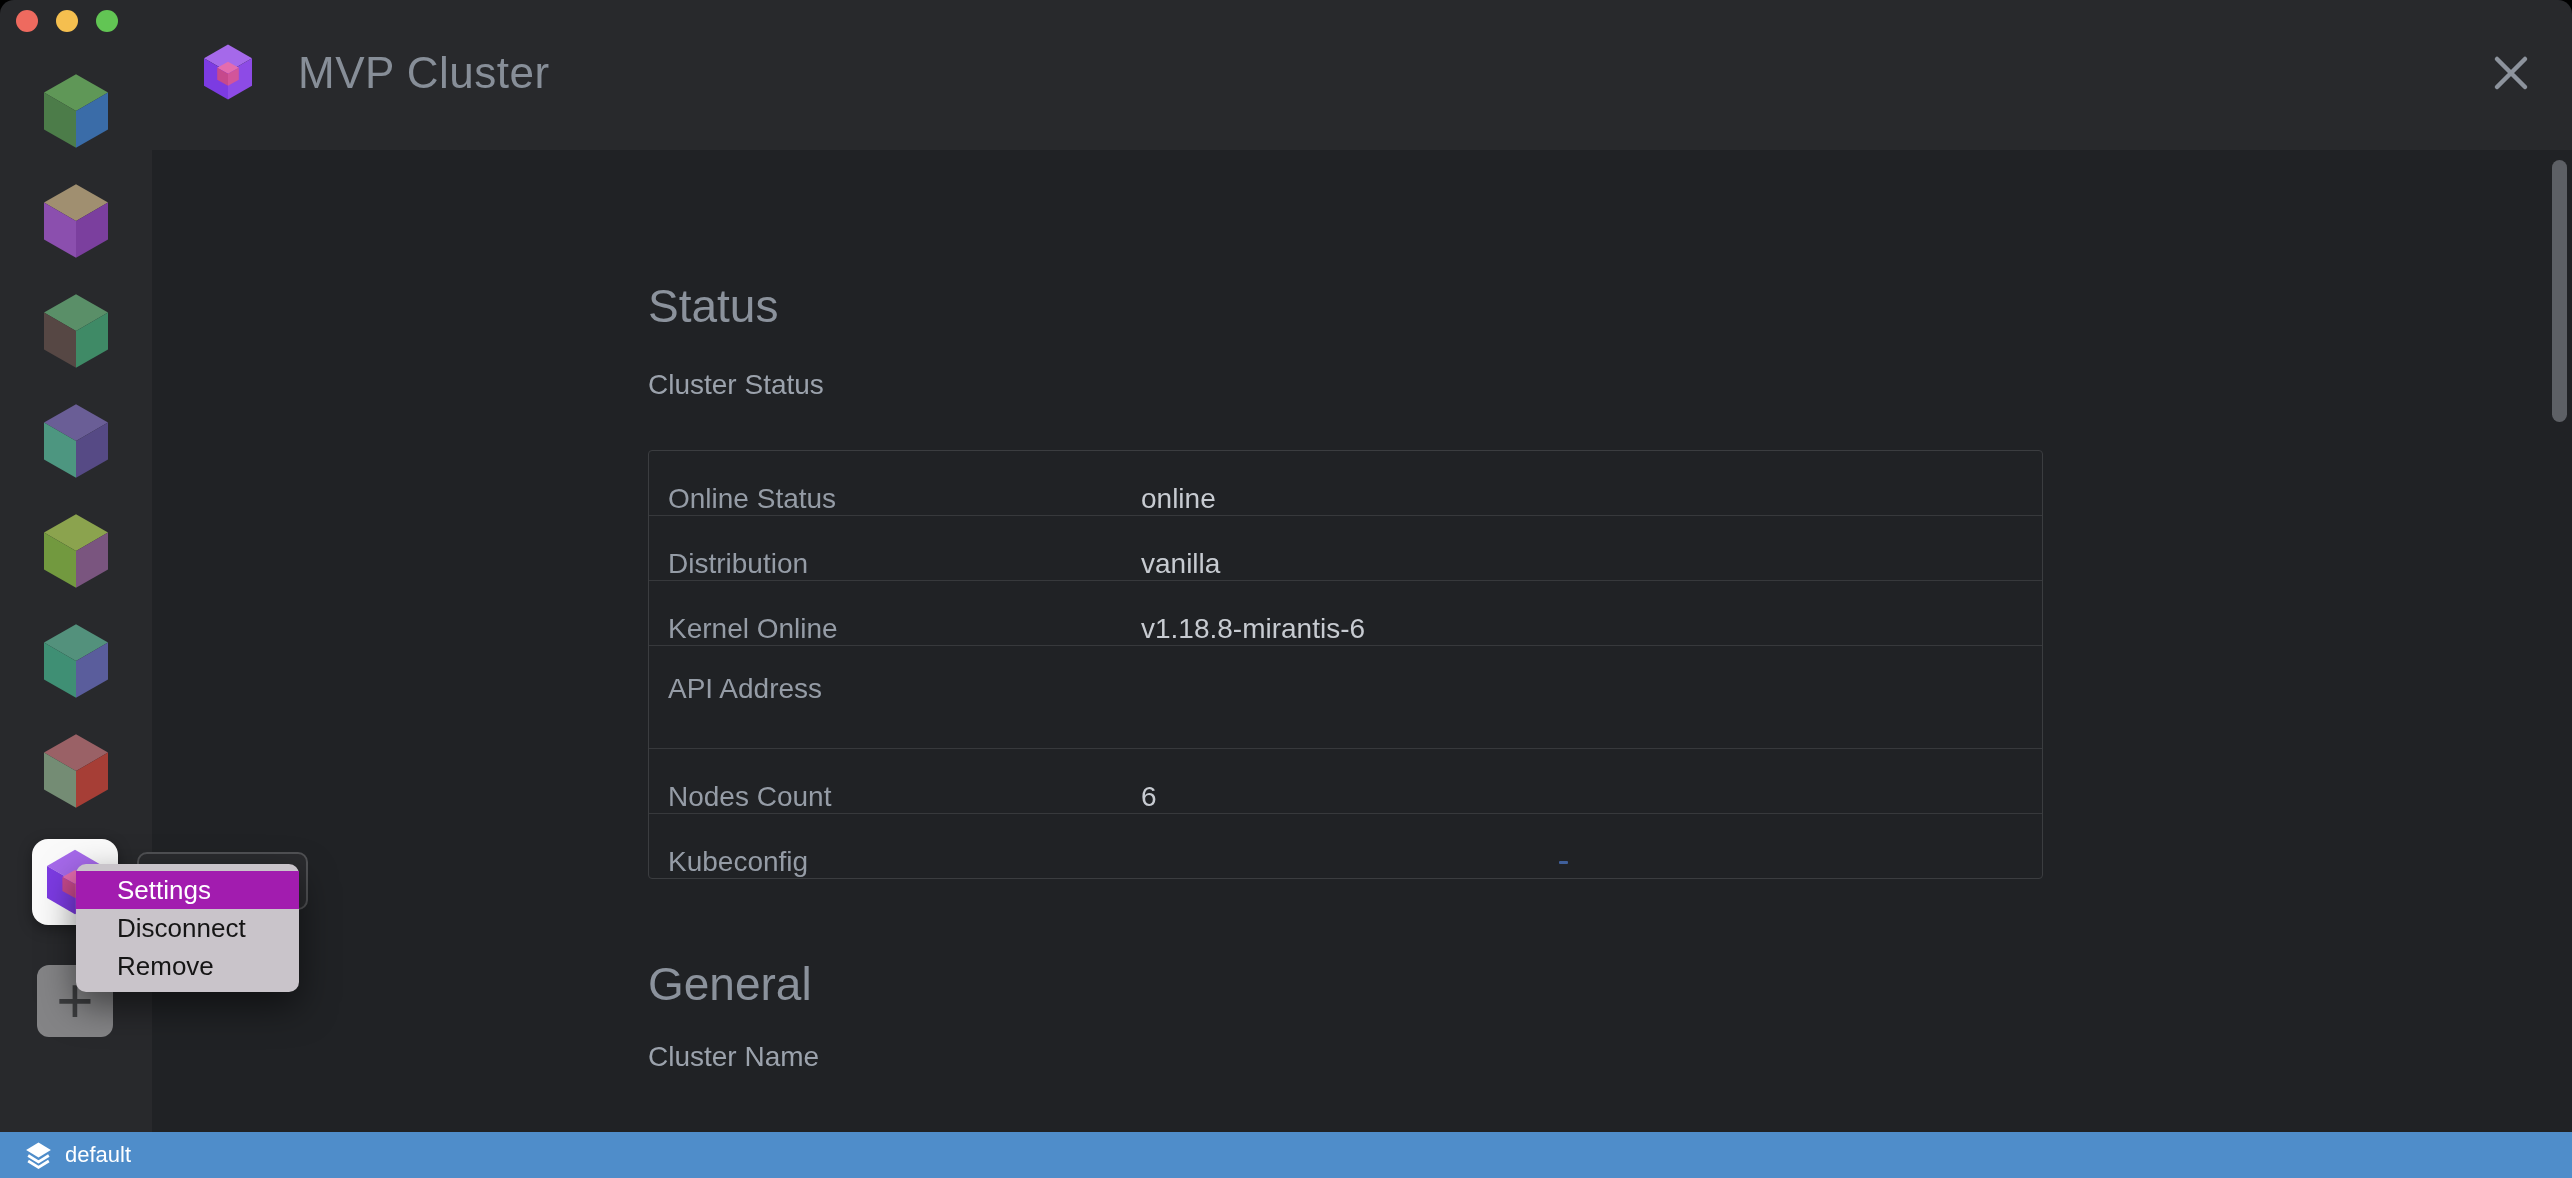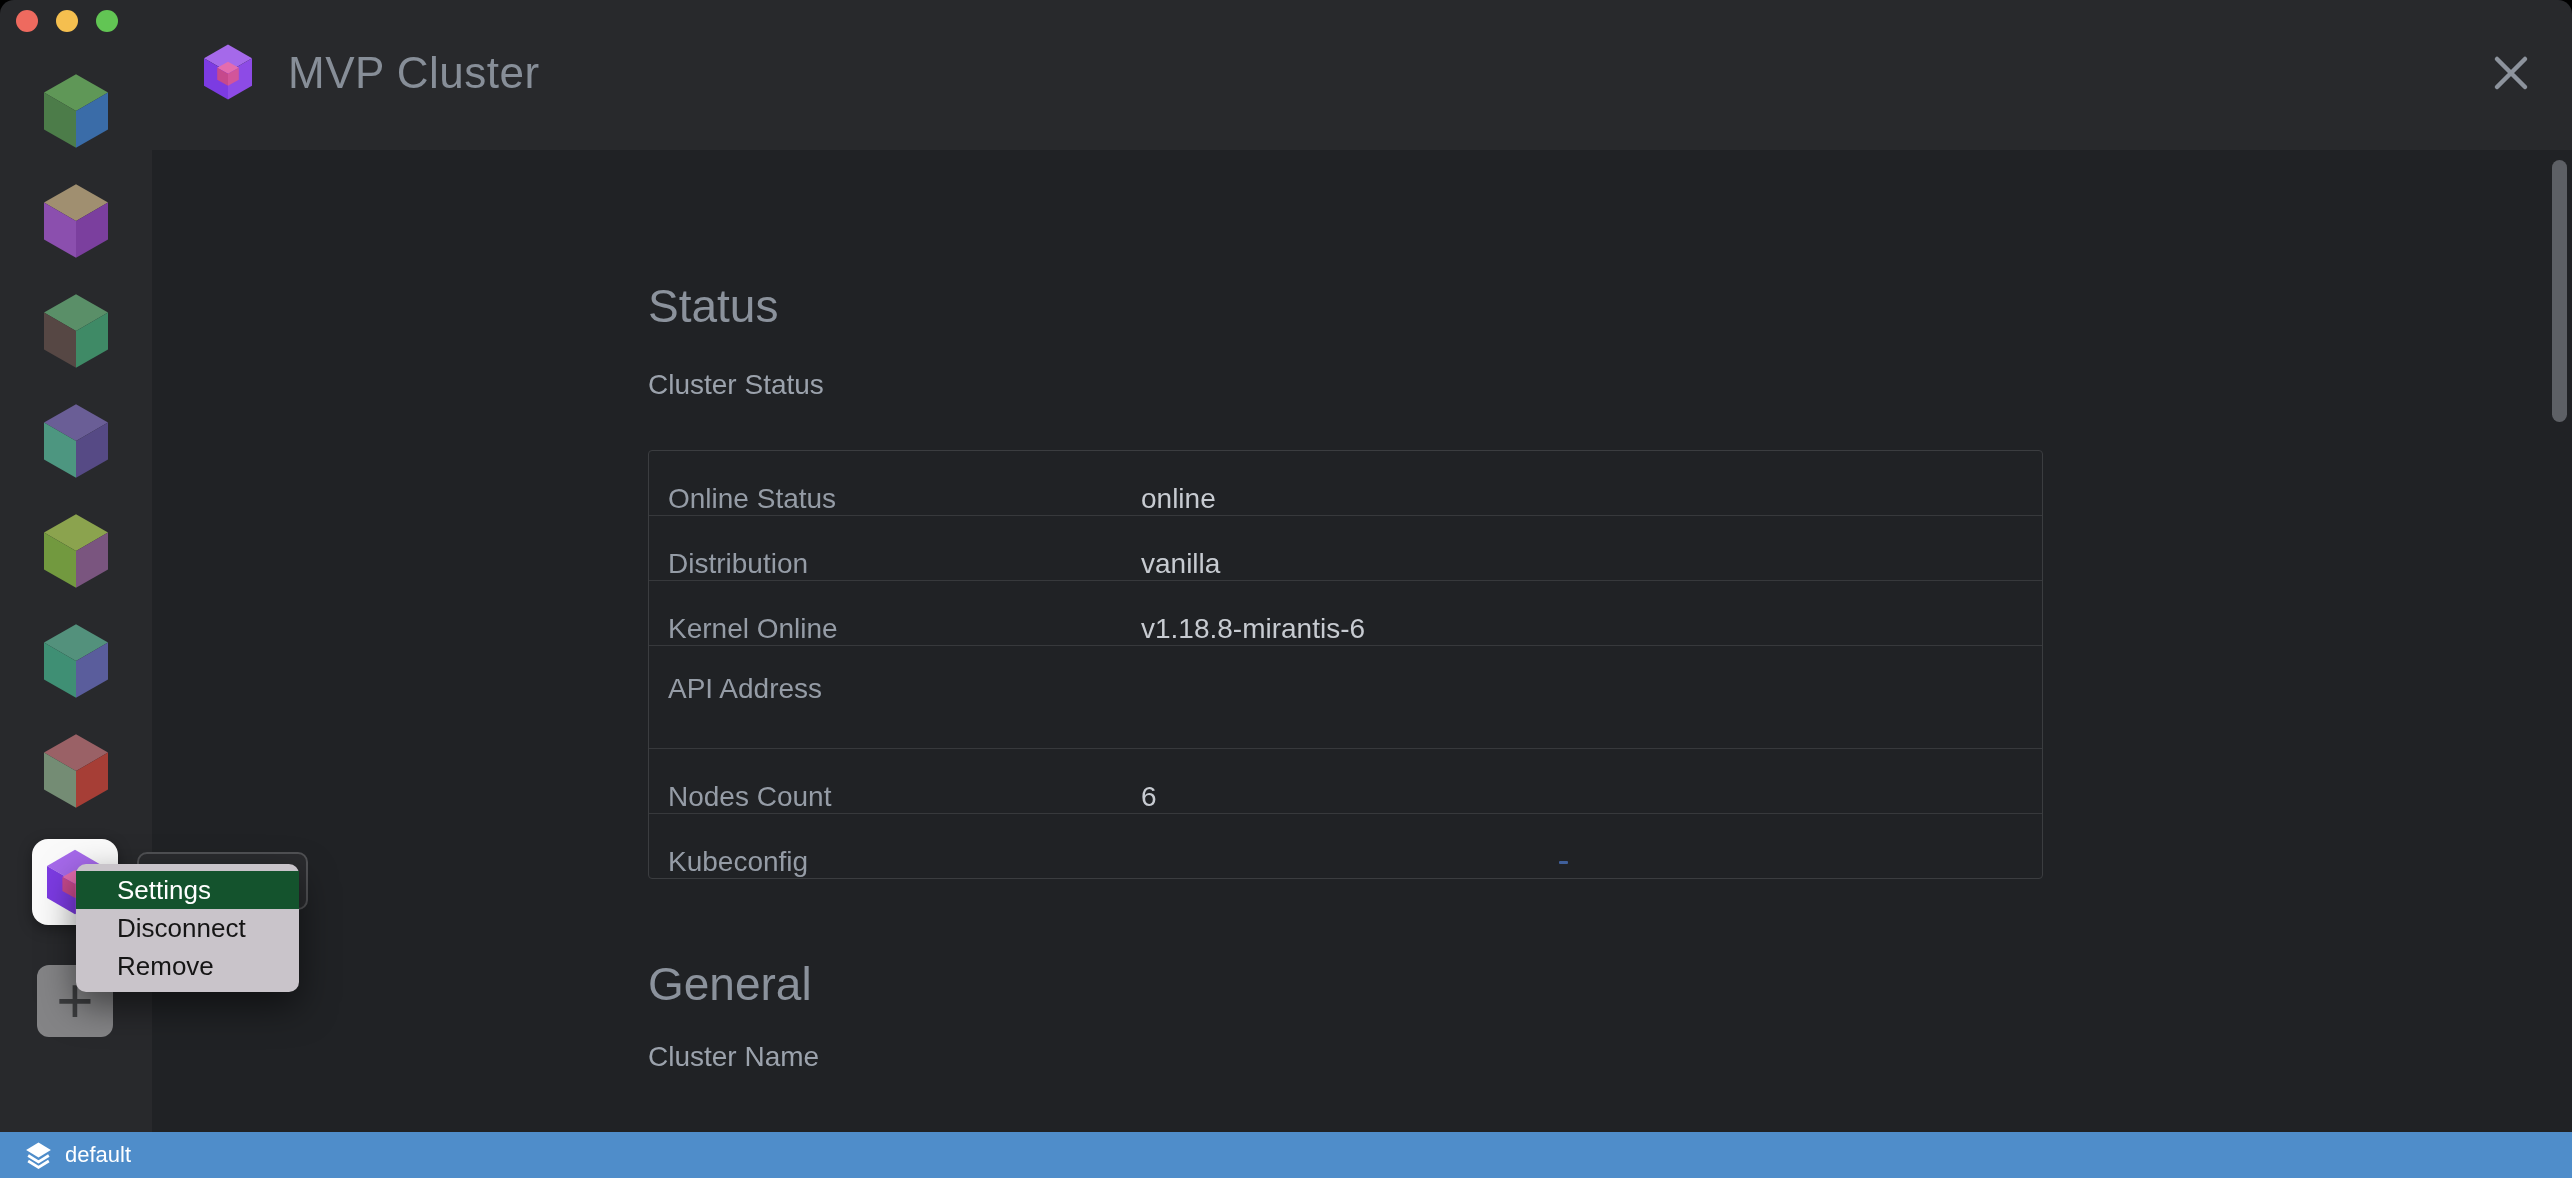--- a/index.html
+++ b/index.html
@@ -6,21 +6,21 @@
   body{width:2572px;height:1178px;position:relative;overflow:hidden;
        font-family:"Liberation Sans",sans-serif;}
   .window{position:absolute;inset:0;background:#28292c;border-radius:14px 14px 0 0;overflow:hidden;}
 
   
   .traffic{position:absolute;top:10px;width:22px;height:22px;border-radius:50%;}
   .t-close{left:16px}.t-min{left:56px}.t-zoom{left:96px}
 
   
   .header-logo{position:absolute;left:198px;top:42px;width:60px;height:60px;}
-  .header-title{position:absolute;left:288px;top:48px;font-size:44px;color:#878e98;letter-spacing:.5px;}
+  .header-title{position:absolute;left:298px;top:48px;font-size:44px;color:#878e98;letter-spacing:.5px;}
   .close-btn{position:absolute;left:2488px;top:50px;width:46px;height:46px;cursor:pointer;}
 
   
   .sidebar{position:absolute;left:0;top:0;width:152px;bottom:46px;}
   .cluster-wrap{position:absolute;left:36px;width:80px;height:80px;}
   .cluster-wrap svg{width:100%;height:100%;display:block;}
   .cluster-wrap:nth-child(1){top:71px}
   .cluster-wrap:nth-child(2){top:181px}
   .cluster-wrap:nth-child(3){top:291px}
   .cluster-wrap:nth-child(4){top:401px}
@@ -196,21 +196,21 @@
         </div>
       <h1 class="h-section h-general">General</h1>
       <div class="subheading subheading-general">Cluster Name</div>
     </div>
   </div>
 
   <div class="scroll-thumb"></div>
 
   <div class="tooltip-frame"></div>
   <div class="menu">
-      <div class="menu-item highlighted" style="background: #14532d;">Settings</div>
+      <div class="menu-item highlighted" style="background: #a21caf;">Settings</div>
       <div class="menu-item">Disconnect</div>
       <div class="menu-item">Remove</div>
     </div>
 
   <div class="statusbar" style="background: rgb(79, 141, 202);">
     <span class="ns-chip">
       <svg viewBox="0 0 24 24" width="33" height="33">
         <polygon points="12,2.5 21,8 12,13.5 3,8" fill="#ffffff"></polygon>
         <polyline points="4.5,12 12,16.7 19.5,12" fill="none" stroke="#ffffff" stroke-width="2"></polyline>
         <polyline points="4.5,16 12,20.7 19.5,16" fill="none" stroke="#ffffff" stroke-width="2"></polyline>

